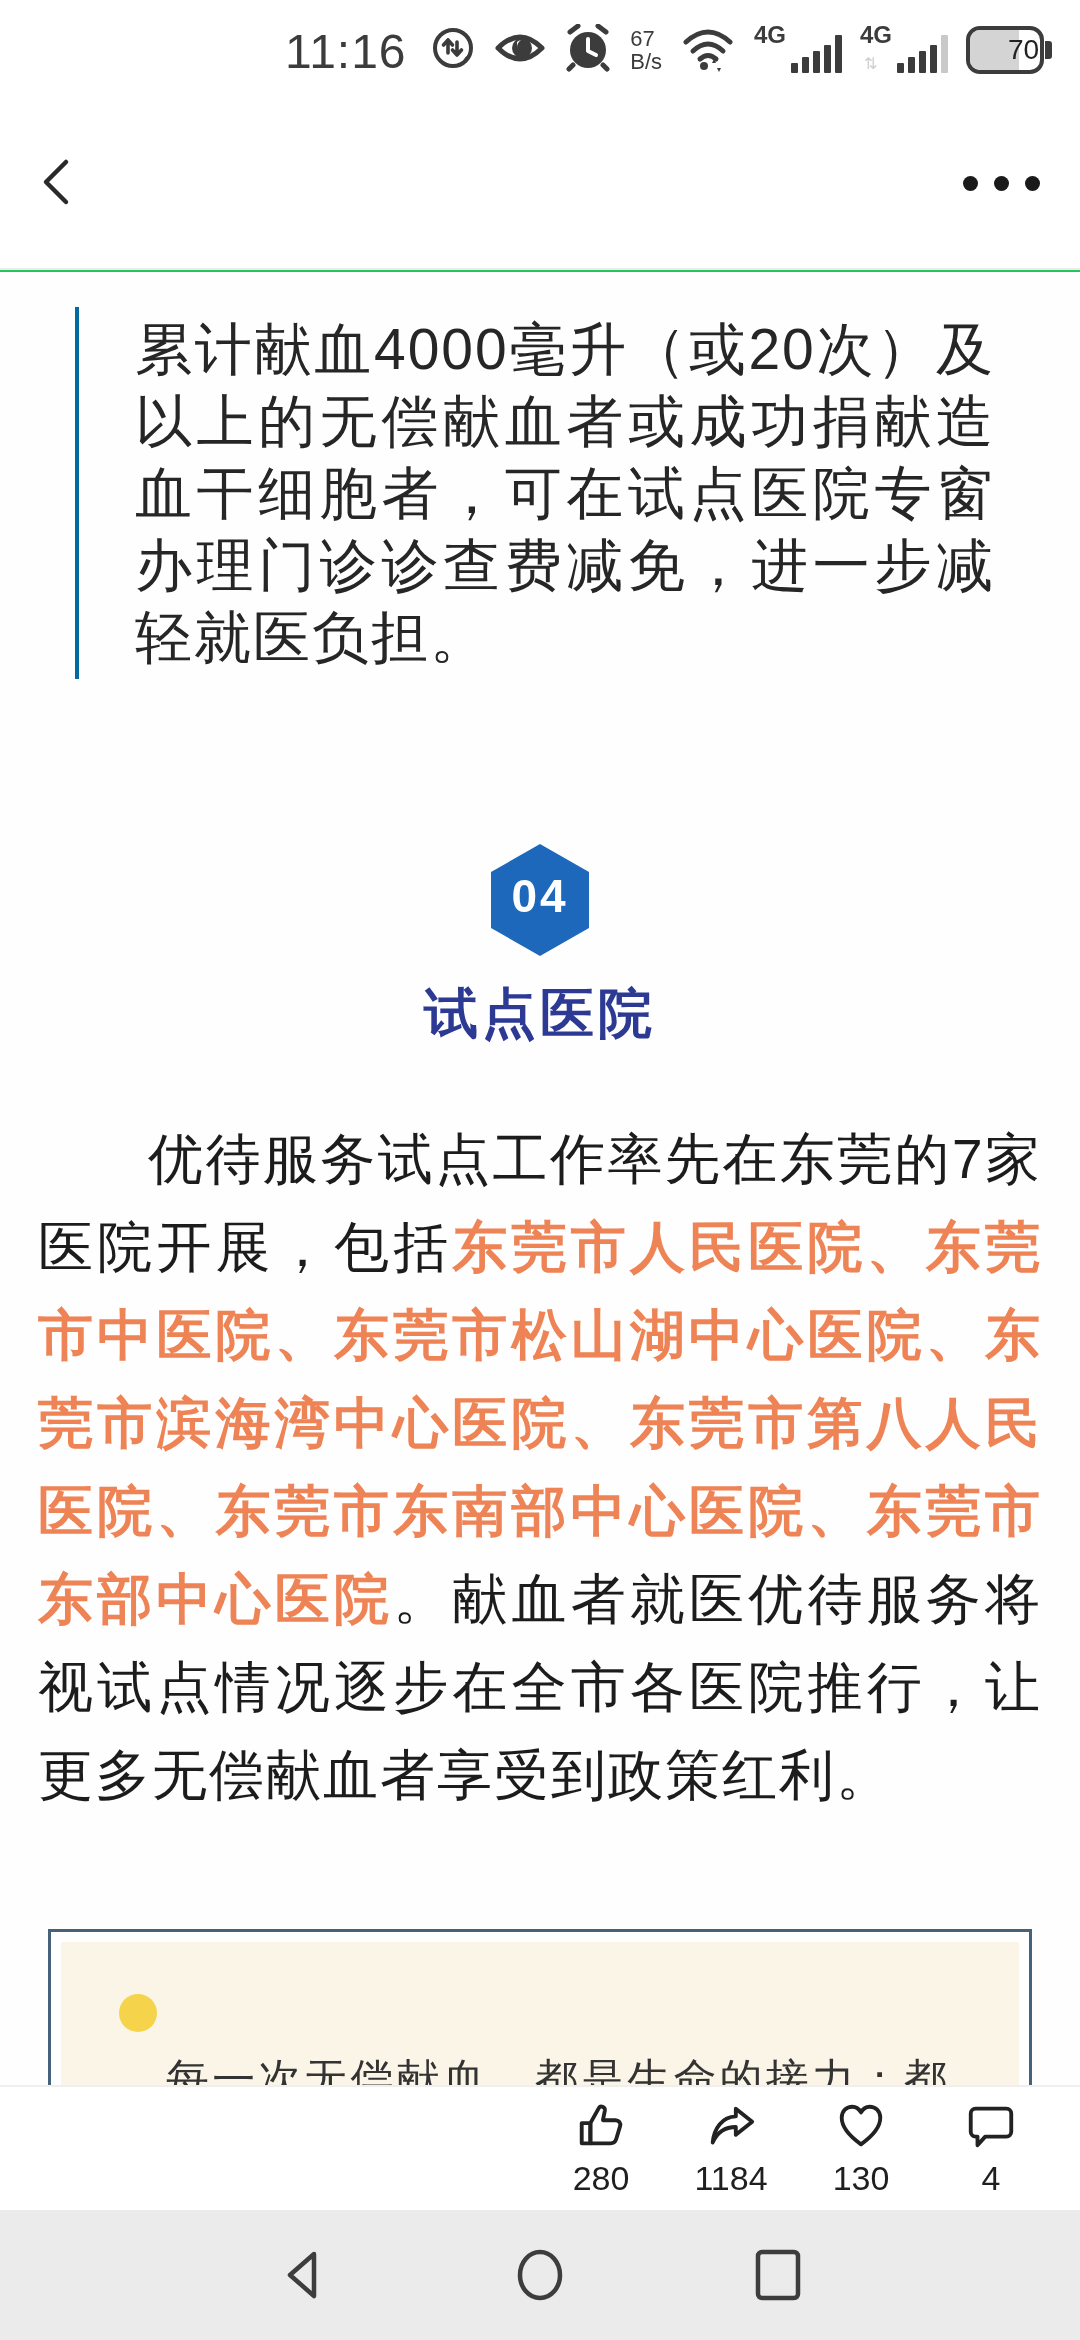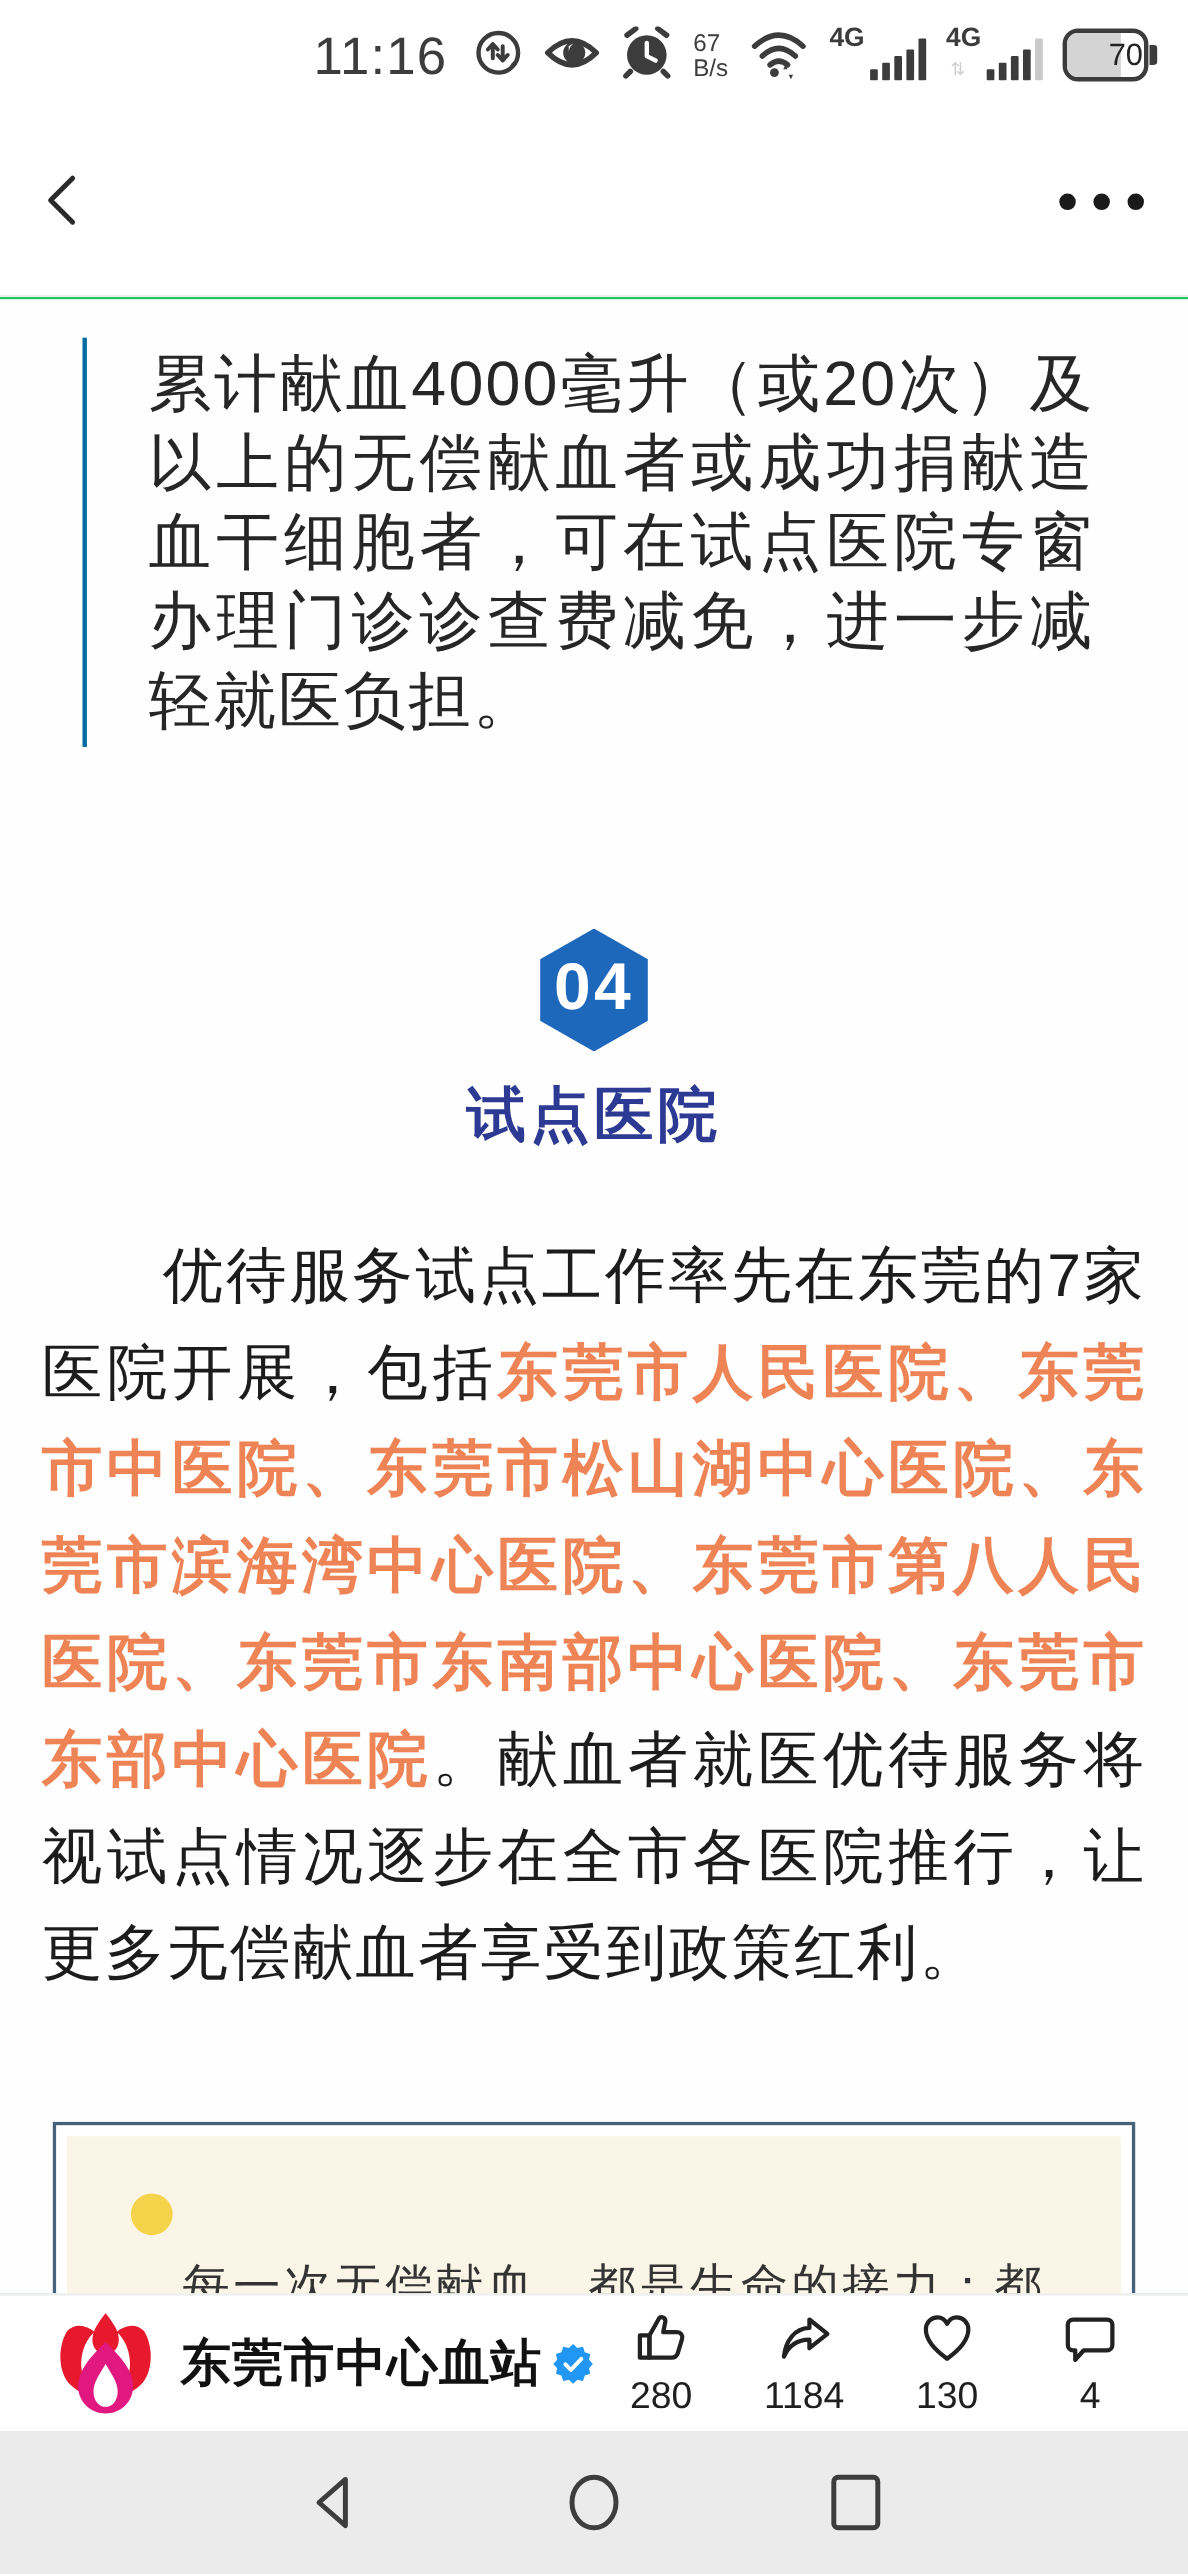--- a/index.html
+++ b/index.html
@@ -30,21 +30,21 @@
   .back-btn{position:absolute;left:28px;top:56px;width:56px;height:56px;display:flex;align-items:center;justify-content:center;}
   .more-btn{position:absolute;right:40px;top:76px;display:flex;gap:16px;align-items:center;}
   .more-btn i{width:15px;height:15px;border-radius:50%;background:#1a1a1a;display:block;}
   
   .content{position:absolute;top:272px;left:0;width:1080px;height:1813px;background:#fefefe;overflow:hidden;}
   .quote{margin:35px 85px 0 75px;border-left:4px solid #0369a1;padding:6px 0 6px 56px;
     font-size:57px;line-height:72px;color:#262626;letter-spacing:2px;text-align:justify;}
   .hex-badge{position:relative;width:98px;height:112px;margin:165px auto 0;}
   .hex-badge svg{position:absolute;left:0;top:0;}
   .hex-num{position:absolute;left:0;top:0;width:98px;height:104px;display:flex;align-items:center;justify-content:center;
-    color:#fff;font-size:60px;font-weight:bold;letter-spacing:3px;}
+    color:#fff;font-size:46px;font-weight:bold;letter-spacing:3px;}
   .section-title{margin-top:22px;text-align:center;font-size:54px;font-weight:bold;color:#2c3a94;letter-spacing:4px;}
   .para{margin:64px 38px 0;font-size:55px;line-height:88px;color:#1c1c1c;letter-spacing:2px;
     text-align:justify;text-indent:2em;}
   .hospitals{color:#ee8456;font-weight:bold;}
   .closing-box{margin:110px 48px 0;height:430px;border:3px solid #46627b;background:#fff;padding:10px;}
   .closing-inner{position:relative;width:100%;height:100%;background:#faf5e7;padding:95px 70px 0 105px;}
   .closing-dot{position:absolute;left:58px;top:52px;width:38px;height:38px;border-radius:50%;background:#f5d44b;}
   .closing-text{font-size:43px;line-height:84px;color:#333;letter-spacing:2px;text-align:justify;}
   
   .footer{position:absolute;top:2085px;left:0;width:1080px;height:125px;background:#fff;border-top:2px solid #efefef;
@@ -169,34 +169,20 @@
 
     <div class="closing-box">
       <div class="closing-inner">
         <span class="closing-dot"></span>
         <div class="closing-text">每一次无偿献血，都是生命的接力；都是生命的接力，都是爱心的回响。</div>
       </div>
     </div>
   </div>
 
   <div class="footer">
-    <div class="account">
-      <svg class="logo" viewBox="0 0 100 100">
-        <path d="M50 4 C57 13 62 20 62 28 C62 36 56.5 41 50 41 C43.5 41 38 36 38 28 C38 20 43 13 50 4 Z" fill="#e8192c"></path>
-        <path d="M15 20 C6 35 7 58 18 69 C24 75 31 78 37 78 C30 66 27 56 28 46 C29 36 33 27 40 21 C32 14 22 13 15 20 Z" fill="#e8192c"></path>
-        <path d="M85 20 C94 35 93 58 82 69 C76 75 69 78 63 78 C70 66 73 56 72 46 C71 36 67 27 60 21 C68 14 78 13 85 20 Z" fill="#e8192c"></path>
-        <path d="M50 30 C38 42 25 55 25 70 C25 85 37 95 50 95 C63 95 75 85 75 70 C75 55 62 42 50 30 Z" fill="#e0187f"></path>
-        <path d="M50 50 C56 60 61 67 61 75 C61 84 55.5 89 50 89 C44.5 89 39 84 39 75 C39 67 44 60 50 50 Z" fill="#ffffff"></path>
-      </svg>
-      <span class="account-name">东莞市中心血站</span>
-      <svg class="verified" viewBox="0 0 40 40">
-        <polygon fill="#2196f3" points="38,20 34.49,23.88 35.59,29 30.61,30.61 29,35.59 23.88,34.49 20,38 16.12,34.49 11,35.59 9.39,30.61 4.41,29 5.51,23.88 2,20 5.51,16.12 4.41,11 9.39,9.39 11,4.41 16.12,5.51 20,2 23.88,5.51 29,4.41 30.61,9.39 35.59,11 34.49,16.12"></polygon>
-        <path d="M13 20.5 L18 25.5 L27.5 15.5" stroke="#ffffff" stroke-width="3.6" fill="none" stroke-linecap="round" stroke-linejoin="round"></path>
-      </svg>
-    </div>
 
     <div class="stats">
       <div class="stat">
         <svg width="54" height="54" viewBox="0 0 56 56" fill="none">
           <path d="M17 25 L26 9 C27.5 6.5 32.5 8 32 12 L30 22 L43 22 C46.5 22 48.8 25 47.8 28.2 L43.8 41.5 C43 44.3 40.8 46 37.8 46 L17 46 Z" stroke="#222" stroke-width="4" stroke-linejoin="round"></path>
           <path d="M8 25 h9 v21 h-9 z" stroke="#222" stroke-width="4" stroke-linejoin="round"></path>
         </svg>
         <span class="stat-count">280</span>
       </div>
       <div class="stat">

